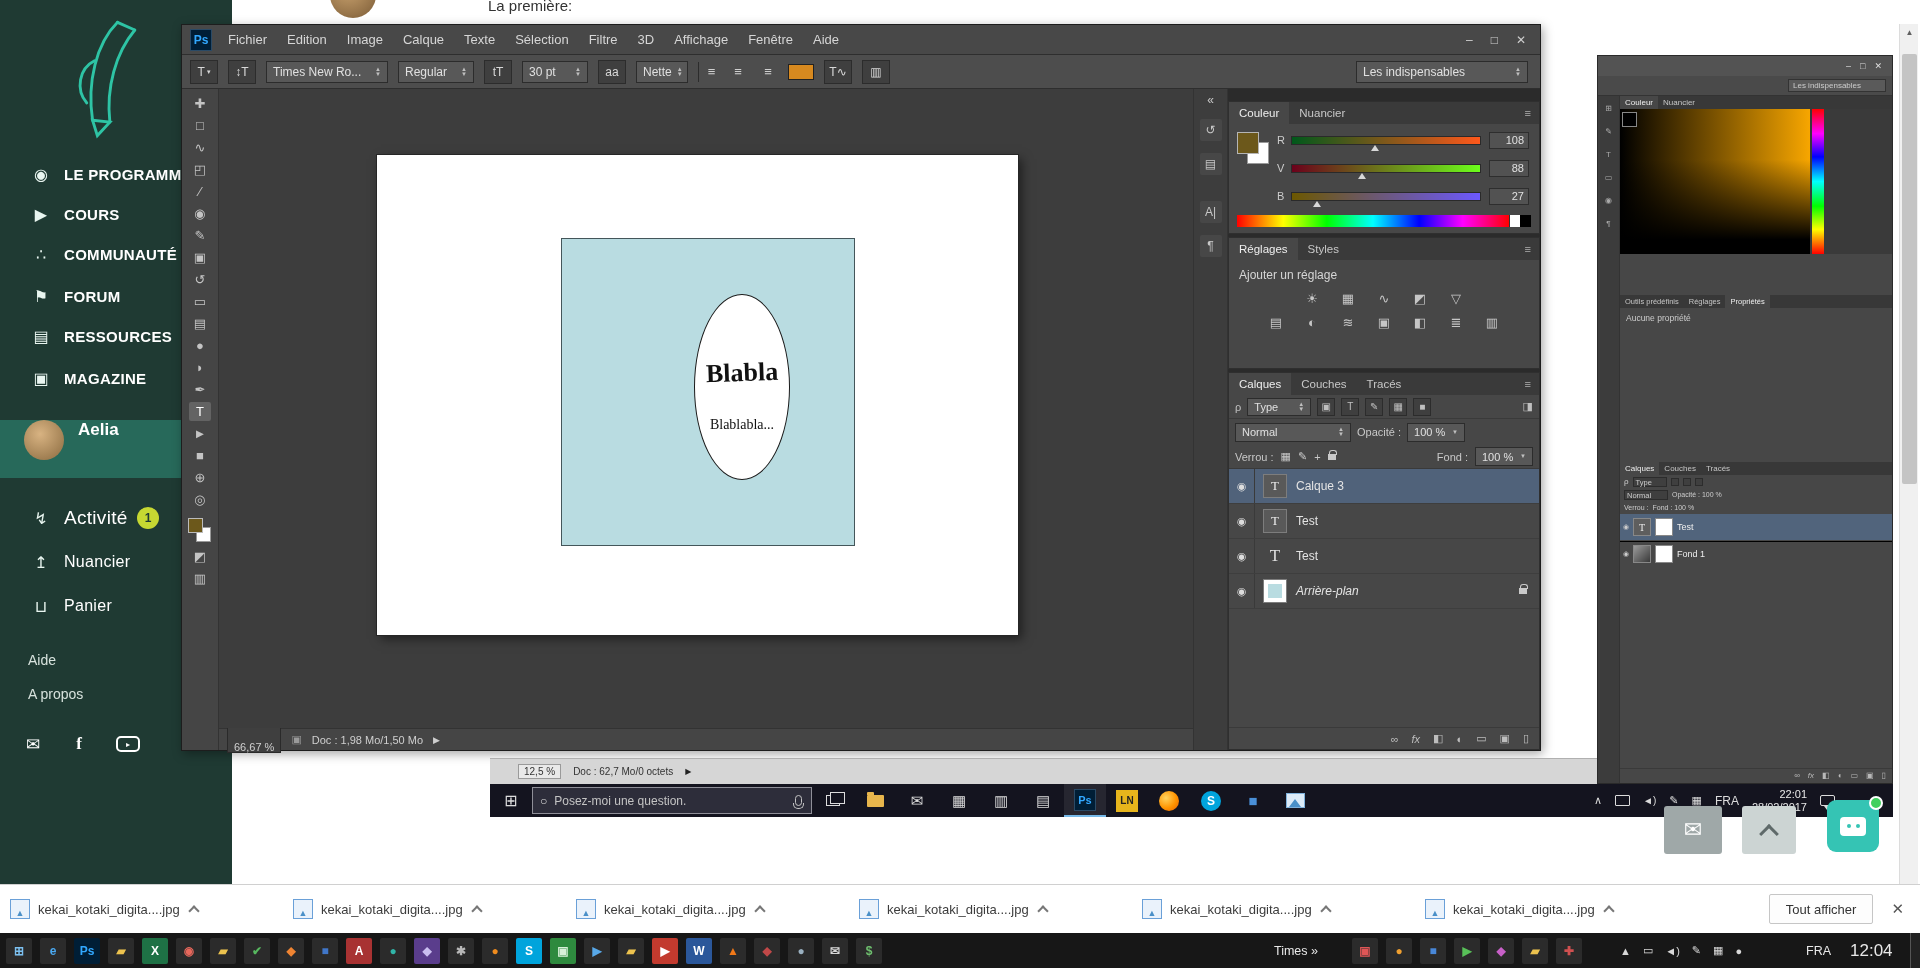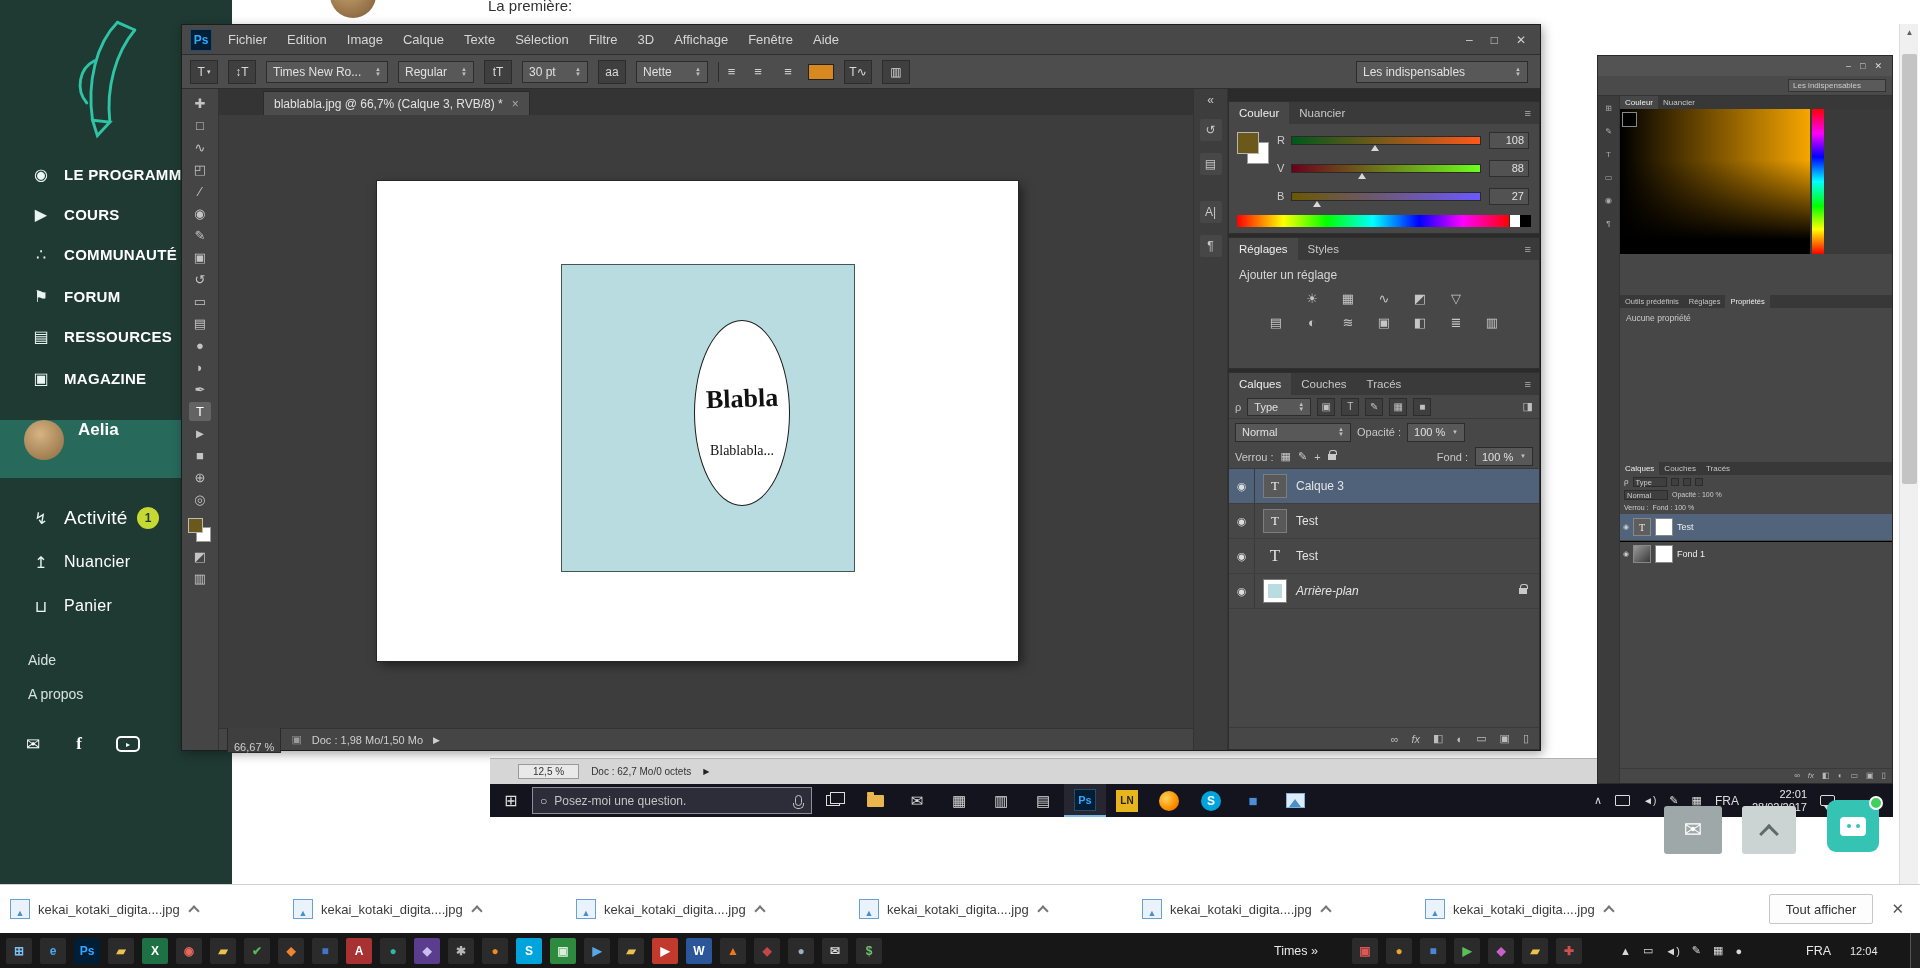--- a/index.html
+++ b/index.html
@@ -114,21 +114,21 @@
   .vrain{position:absolute;left:192px;top:0;width:12px;height:145px;background:linear-gradient(180deg,#f00,#f0f 17%,#00f 33%,#0ff 50%,#0f0 67%,#ff0 83%,#f00)}
   .m-row{display:flex;align-items:center;gap:4px;padding-left:4px;position:absolute;left:0;right:0}
   .m-box{background:#3f3f3f;border:1px solid #2c2c2c;display:inline-block}
   .m-lrow{position:absolute;left:0;right:0;display:flex;align-items:center;gap:4px;padding-left:3px}
   .m-th{width:18px;height:18px;border:1px solid #888;display:flex;align-items:center;justify-content:center;font-family:"Liberation Serif",serif;font-size:10px;color:#eee;background:#5e5e5e}
   .m-th.w{background:#fff}
   .m-th.g{background:linear-gradient(135deg,#9a9a9a,#3a3a3a)}
 
   
   .ministatus{position:absolute;left:490px;top:758px;width:1107px;height:26px;background:#d6d6d6;border-top:1px solid #b0b0b0;z-index:2;display:flex;align-items:center;gap:12px;padding-left:28px;font-size:10px;color:#333}
-  .mzbox{height:15px;line-height:14px;background:#e9e9e9;border:1px solid #9a9a9a;padding:0 14px}
+  .mzbox{height:15px;line-height:14px;background:#e9e9e9;border:1px solid #9a9a9a;padding:0 5px}
   .wtb{position:absolute;left:490px;top:784px;width:1403px;height:33px;background:#14141f;z-index:2;display:flex;align-items:center;color:#dcdcdc}
   .wstart{width:42px;text-align:center;font-size:16px}
   .wsearch{width:280px;height:27px;background:#2d2d3a;border:1px solid #8f8f98;display:flex;align-items:center;gap:7px;padding:0 7px}
   .wsearch .ph{flex:1;font-size:12px;color:#c4c4c4;white-space:nowrap;overflow:hidden}
   .wico{width:42px;height:33px;display:flex;align-items:center;justify-content:center;font-size:15px}
   .wico.on{border-bottom:2px solid #76b9e8;background:rgba(255,255,255,.08)}
   .psq{width:22px;height:22px;background:#001e36;color:#31a8ff;font-size:11px;font-weight:bold;display:flex;align-items:center;justify-content:center;border:1px solid #2a4a66}
   .lnq{width:22px;height:22px;background:#e7b51c;color:#222;font-size:10px;font-weight:bold;display:flex;align-items:center;justify-content:center}
   .ffx{width:20px;height:20px;border-radius:50%;background:radial-gradient(circle at 35% 35%,#ffd35e 0%,#ff9400 55%,#e85d00 100%)}
   .sk{width:20px;height:20px;border-radius:50%;background:#00a4dc;color:#fff;font-size:12px;font-weight:bold;display:flex;align-items:center;justify-content:center}
@@ -172,21 +172,21 @@
   .sb .ar{position:absolute;left:0;width:19px;text-align:center;font-size:8px;color:#606060}
   .sbthumb{position:absolute;left:2px;top:30px;width:15px;height:430px;background:#c4c4c4;border-radius:2px}
 
   
   .dtb{position:absolute;left:0;top:933px;width:1920px;height:35px;background:#171717;z-index:9;display:flex;align-items:center;padding-left:6px;gap:8px}
   .dico{width:26px;height:26px;border-radius:2px;display:flex;align-items:center;justify-content:center;font-size:12px;font-weight:bold;cursor:pointer;flex:0 0 auto}
   .dlabel{position:absolute;left:1274px;font-size:12.5px;color:#e8e8e8;cursor:pointer}
   .g2{position:absolute;left:1352px;display:flex;gap:8px}
   .dtray{position:absolute;left:1620px;display:flex;gap:12px;font-size:11px;color:#d8d8d8;align-items:center}
   .dlang{position:absolute;left:1806px;font-size:12.5px;color:#e8e8e8;cursor:pointer}
-  .dtime{position:absolute;left:1850px;font-size:11px;color:#e8e8e8;cursor:pointer}
+  .dtime{position:absolute;left:1850px;font-size:17px;color:#e8e8e8;cursor:pointer}
   .peek{position:absolute;right:0;top:0;width:10px;height:35px;background:#222;border-left:1px solid #555;cursor:pointer}
 </style>
 </head>
 <body>
 
 <div id="root">
 
   <aside class="sidebar">
     <svg class="logo" viewBox="0 0 100 132">
       <g fill="none" stroke="#2ec4a5" stroke-width="3" stroke-linecap="round">
@@ -302,21 +302,21 @@
         </span>
       <span class="obox">tT</span>
       <span class="dd" style="width:66px">
           <span>30 pt</span>
           <span class="spin">
             <span>▲</span>
             <span>▼</span>
           </span>
         </span>
       <span class="obox">aa</span>
-      <span class="dd" style="width:72px">
+      <span class="dd" style="width:52px">
           <span>Nette</span>
           <span class="spin">
             <span>▲</span>
             <span>▼</span>
           </span>
         </span>
       <span class="alni" style="border-left:1px solid #2c2c2c;padding-left:6px">≡</span>
       <span class="alni">≡</span>
       <span class="alni">≡</span>
       <span class="osw" style="background-color: rgb(215, 137, 31);"></span>
@@ -355,26 +355,20 @@
         <span class="tool">◎</span>
         <span class="swstack">
           <span class="swbg"></span>
           <span class="swfg" style="background-color: rgb(108, 88, 27);"></span>
         </span>
         <span class="tool">◩</span>
         <span class="tool">▥</span>
       </div>
 
       <div class="ps-center">
-        <div class="ps-tabbar">
-          <span class="doctab">
-            <span>blablabla.jpg @ 66,7% (Calque 3, RVB/8) *</span>
-            <span style="color:#aaa">×</span>
-          </span>
-        </div>
         <div class="ps-canvas">
           <div class="artboard">
             <div class="bluebox"></div>
             <div class="ellipse"></div>
             <div class="txtL">Blabla</div>
             <div class="txtS">Blablabla...</div>
           </div>
         </div>
         <div class="ps-status">
           <span class="zbox">66,67 %</span>

